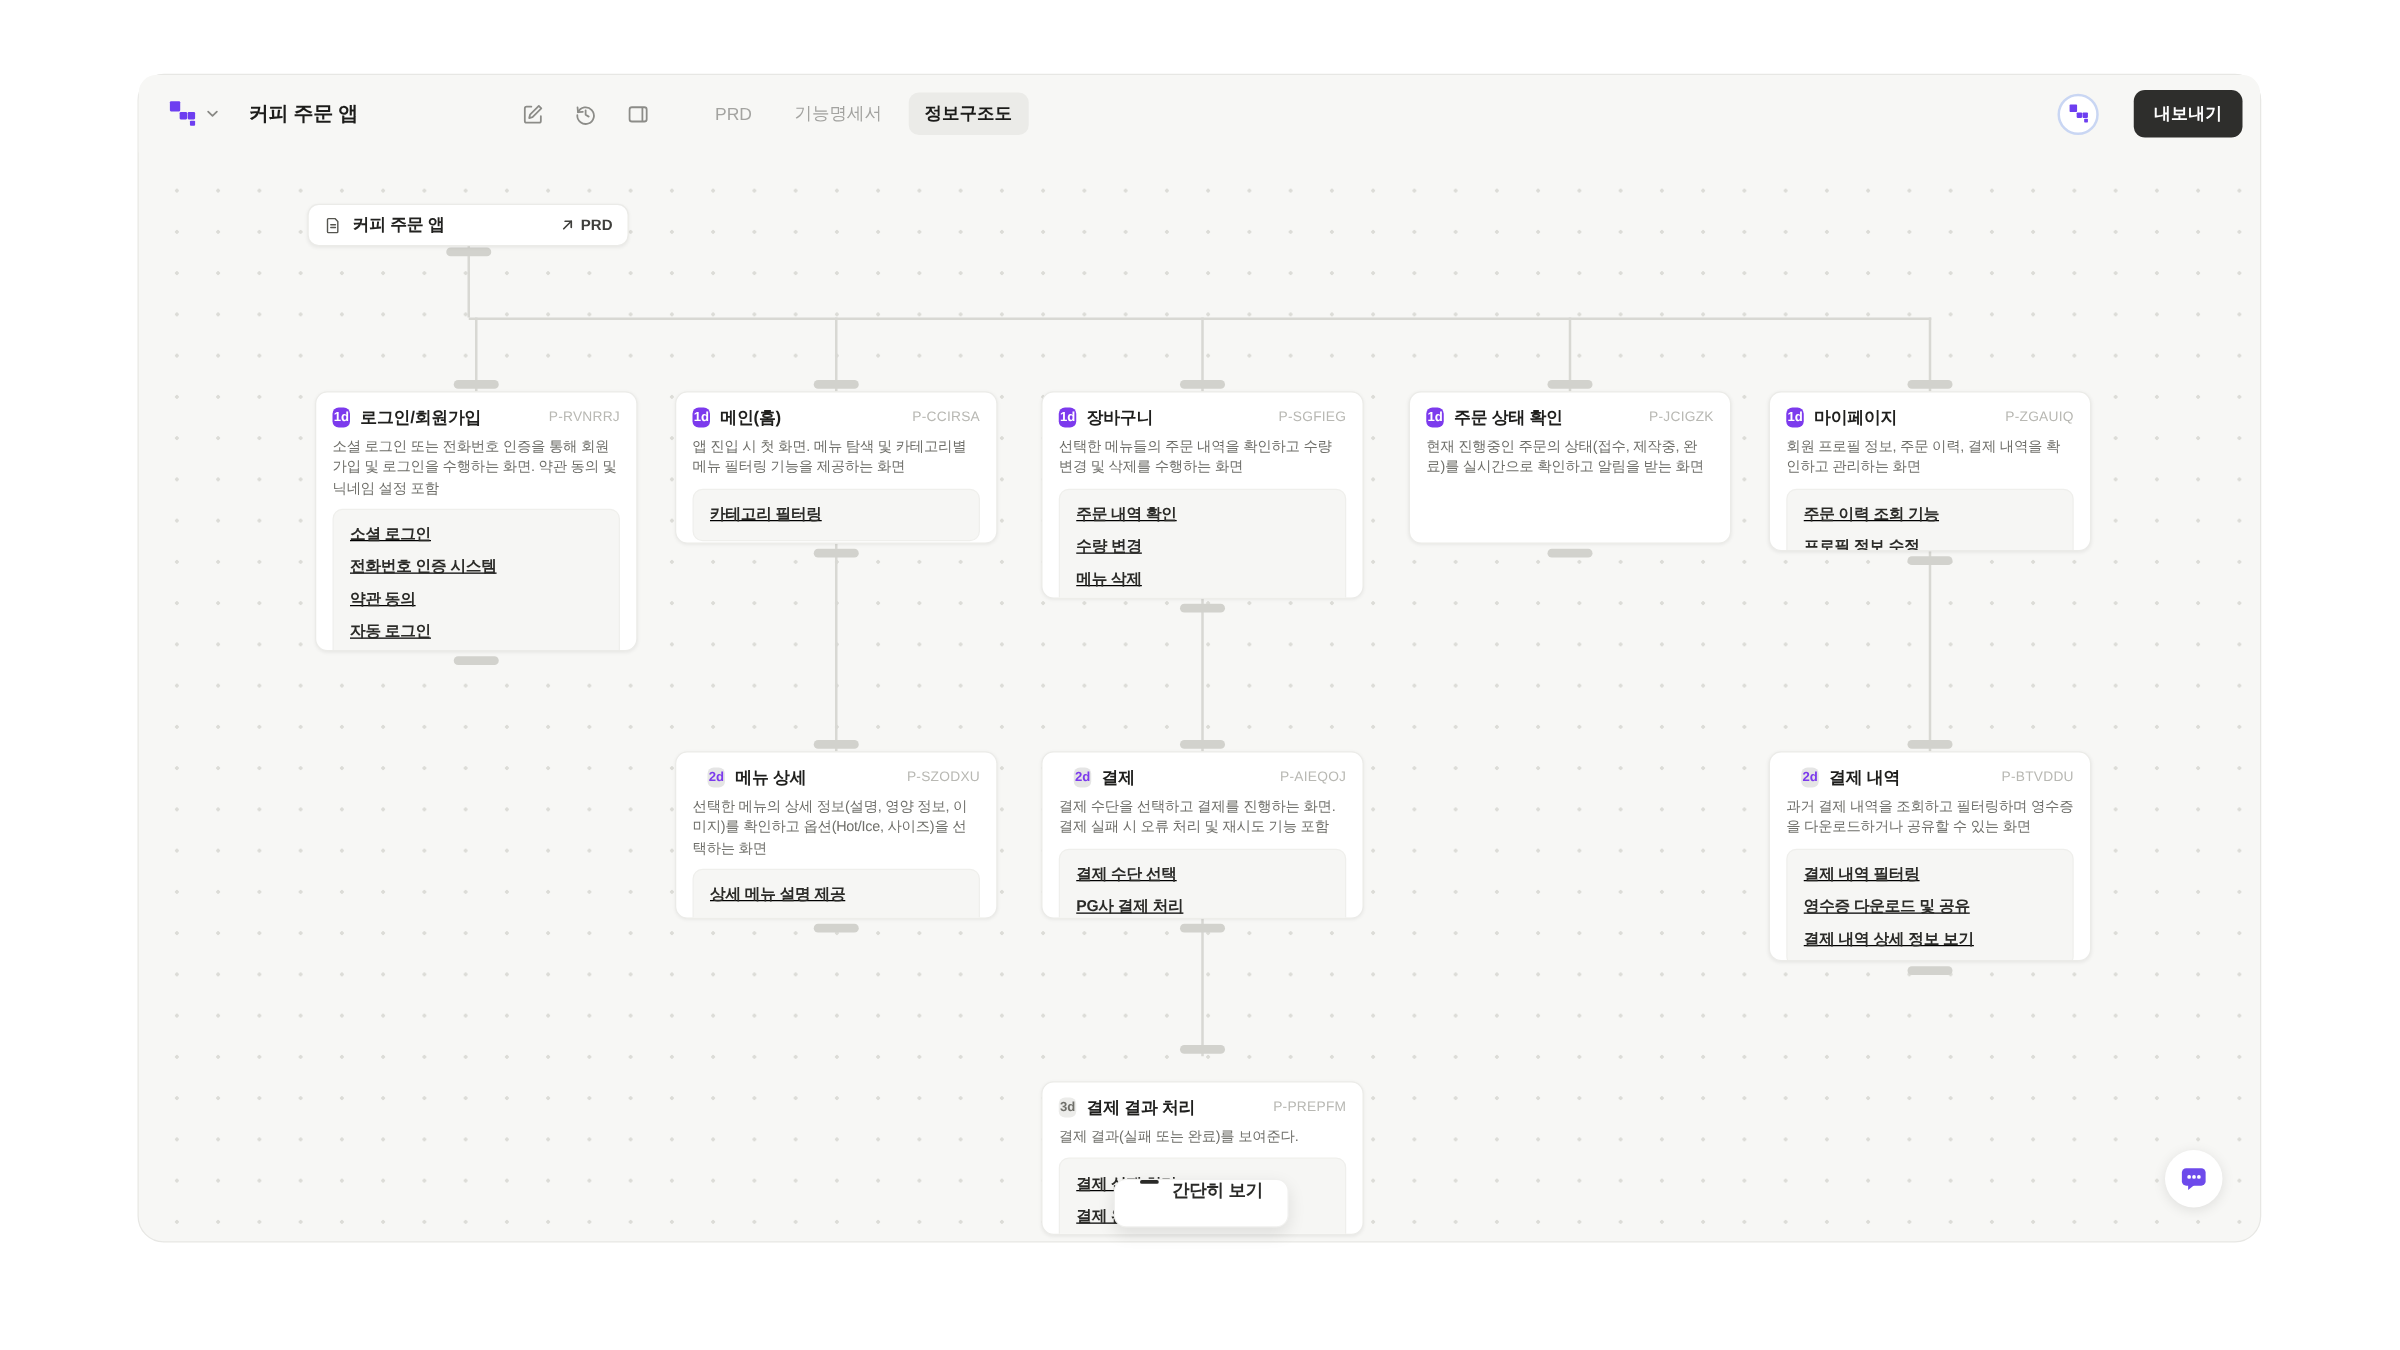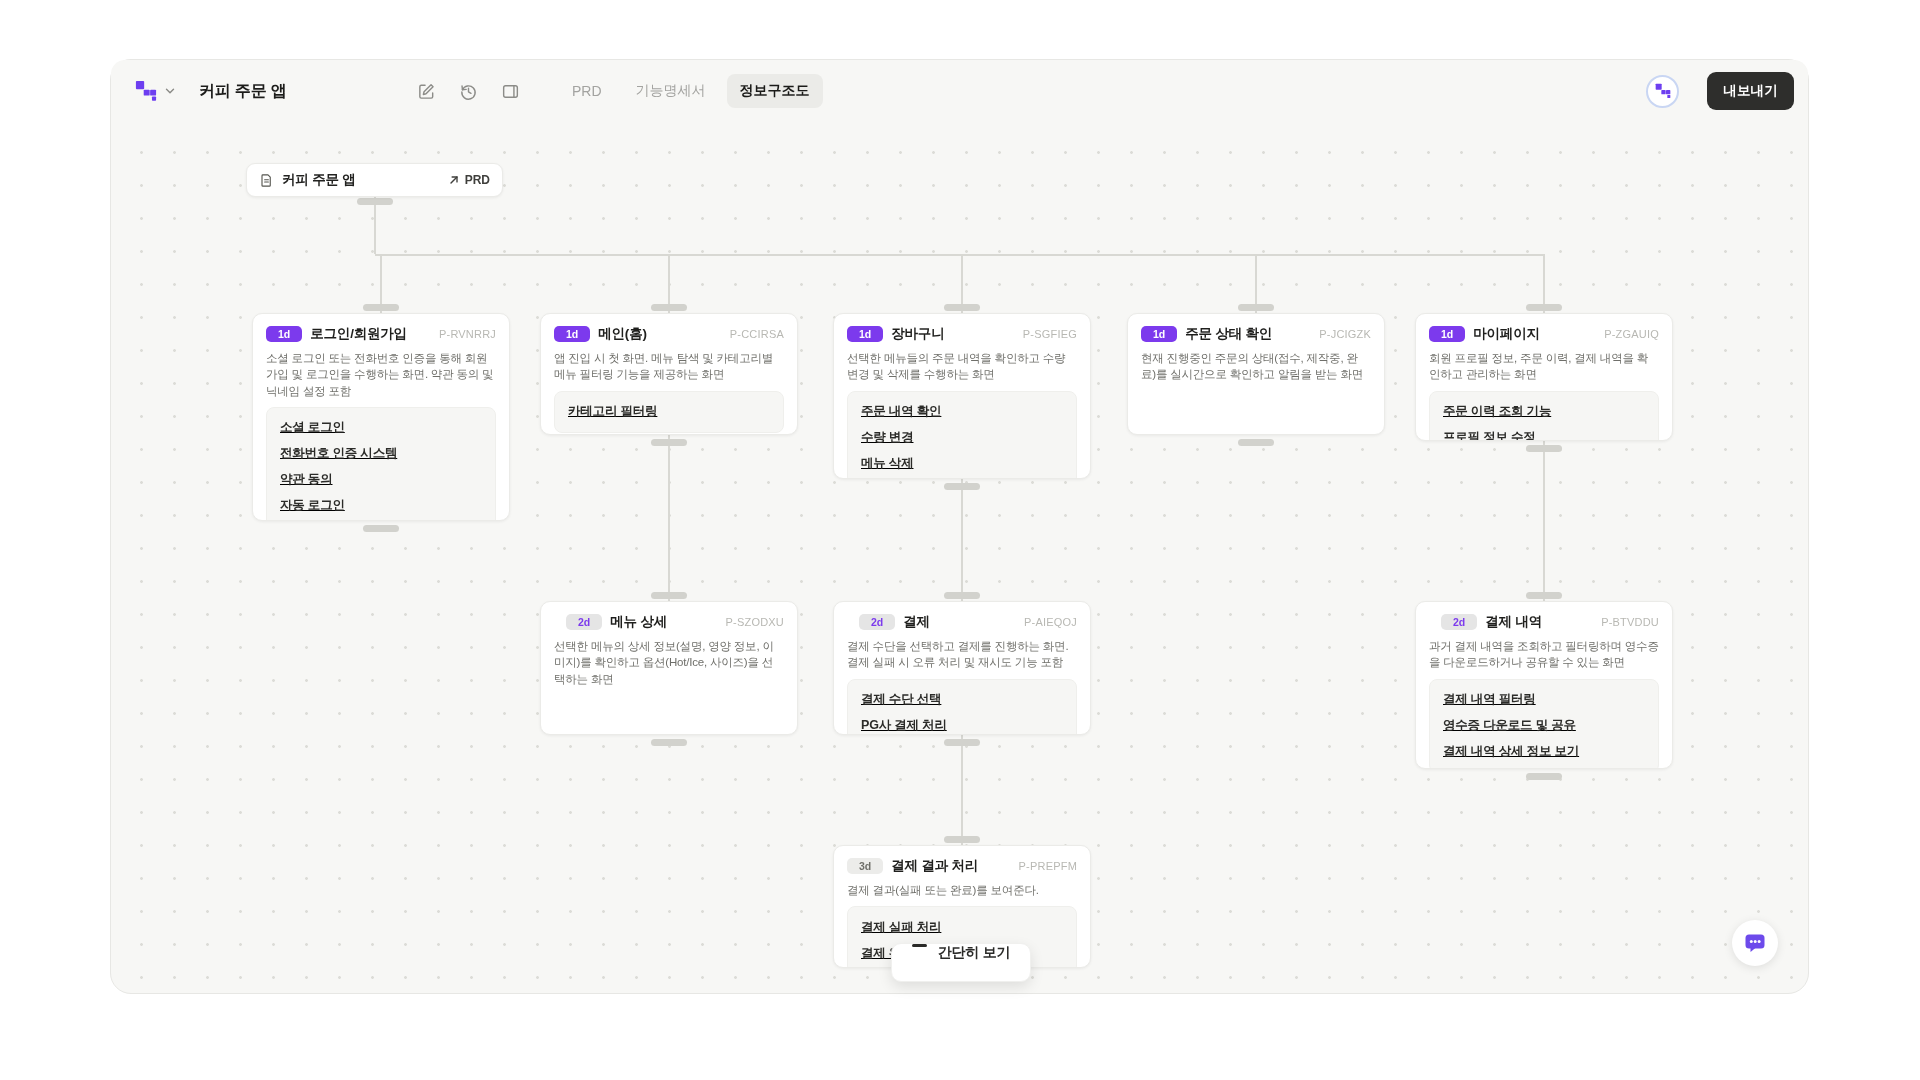--- a/index.html
+++ b/index.html
@@ -23,21 +23,21 @@
   
   .wire{position:absolute;background:#d8d8d3;z-index:1;}
   .pill{position:absolute;width:36px;height:7px;border-radius:4px;background:#d2d2cd;z-index:4;}
   
   .rootcard{position:absolute;left:135px;top:103px;width:257px;height:34px;background:#ffffff;border:1px solid #ebebe8;border-radius:9px;box-shadow:0 1px 3px rgba(0,0,0,.06);display:flex;align-items:center;padding:0 12px;box-sizing:border-box;z-index:5;}
   .rootcard .rtitle{font-size:13.5px;font-weight:700;color:#222220;margin-left:8px;letter-spacing:-0.2px;}
   .rootlink{margin-left:auto;display:flex;align-items:center;gap:5px;font-size:12px;font-weight:600;color:#3f3f3c;cursor:pointer;}
   
   .card{position:absolute;width:258px;background:#ffffff;border:1px solid #ebebe8;border-radius:10px;box-shadow:0 1px 3px rgba(0,0,0,.06);padding:11px 13px;box-sizing:border-box;overflow:hidden;z-index:5;}
   .cardhead{display:flex;align-items:center;}
-  .badge{font-size:10.5px;font-weight:700;padding:2px 12px;border-radius:5px;line-height:1.2;}
+  .badge{font-size:10.5px;font-weight:700;padding:2px 1px;border-radius:5px;line-height:1.2;}
   .badge.solid{background:#7c3aed;color:#ffffff;}
   .badge.light{background:#e5e5e5;color:#7c3aed;margin-left:12px;}
   .badge.gray{background:#ececea;color:#6f6f6a;}
   .ctitle{font-size:13.5px;font-weight:700;color:#1f1f1d;margin-left:8px;letter-spacing:-0.2px;white-space:nowrap;}
   .ccode{margin-left:auto;font-size:11px;color:#b8b8b3;letter-spacing:0.2px;}
   .cdesc{margin-top:7px;font-size:11.5px;line-height:1.42;color:#6f6f6a;letter-spacing:-0.2px;}
   .cbox{margin-top:8px;background:#f6f6f4;border:1px solid #efefec;border-radius:8px;padding:7px 0;text-decoration:underline;}
   .citem{font-size:12.5px;font-weight:600;color:#2b2b28;padding:4.5px 13px;letter-spacing:-0.2px;white-space:nowrap;}
   
   .floatbtn{position:absolute;left:780px;top:883px;width:138px;height:37px;background:#ffffff;border:1px solid #f0f0ee;border-radius:10px;box-shadow:0 5px 14px rgba(0,0,0,.10);display:flex;align-items:flex-start;justify-content:center;gap:11px;z-index:20;cursor:pointer;}
@@ -203,20 +203,24 @@
           <div class="citem">프로필 정보 수정</div>
         </div>
       </div>
       <div class="card" style="left: 429px; top: 541px; width: 258px; height: 134px;">
         <div class="cardhead">
           <span class="badge light">2d</span>
           <span class="ctitle">메뉴 상세</span>
           <span class="ccode">P-SZODXU</span>
         </div>
         <div class="cdesc">선택한 메뉴의 상세 정보(설명, 영양 정보, 이미지)를 확인하고 옵션(Hot/Ice, 사이즈)을 선택하는 화면</div>
+        <div class="cbox">
+          <div class="citem">상세 메뉴 설명 제공</div>
+          <div class="citem">옵션 선택</div>
+        </div>
       </div>
       <div class="card" style="left: 722px; top: 541px; width: 258px; height: 134px;">
         <div class="cardhead">
           <span class="badge light">2d</span>
           <span class="ctitle">결제</span>
           <span class="ccode">P-AIEQOJ</span>
         </div>
         <div class="cdesc">결제 수단을 선택하고 결제를 진행하는 화면. 결제 실패 시 오류 처리 및 재시도 기능 포함</div>
         <div class="cbox">
           <div class="citem">결제 수단 선택</div>
@@ -229,21 +233,21 @@
           <span class="ctitle">결제 내역</span>
           <span class="ccode">P-BTVDDU</span>
         </div>
         <div class="cdesc">과거 결제 내역을 조회하고 필터링하며 영수증을 다운로드하거나 공유할 수 있는 화면</div>
         <div class="cbox">
           <div class="citem">결제 내역 필터링</div>
           <div class="citem">영수증 다운로드 및 공유</div>
           <div class="citem">결제 내역 상세 정보 보기</div>
         </div>
       </div>
-      <div class="card" style="left: 722px; top: 785px; width: 258px; height: 123px;">
+      <div class="card" style="left: 722px; top: 805px; width: 258px; height: 123px;">
         <div class="cardhead">
           <span class="badge gray">3d</span>
           <span class="ctitle">결제 결과 처리</span>
           <span class="ccode">P-PREPFM</span>
         </div>
         <div class="cdesc">결제 결과(실패 또는 완료)를 보여준다.</div>
         <div class="cbox">
           <div class="citem">결제 실패 처리</div>
           <div class="citem">결제 완료 안내</div>
         </div>

